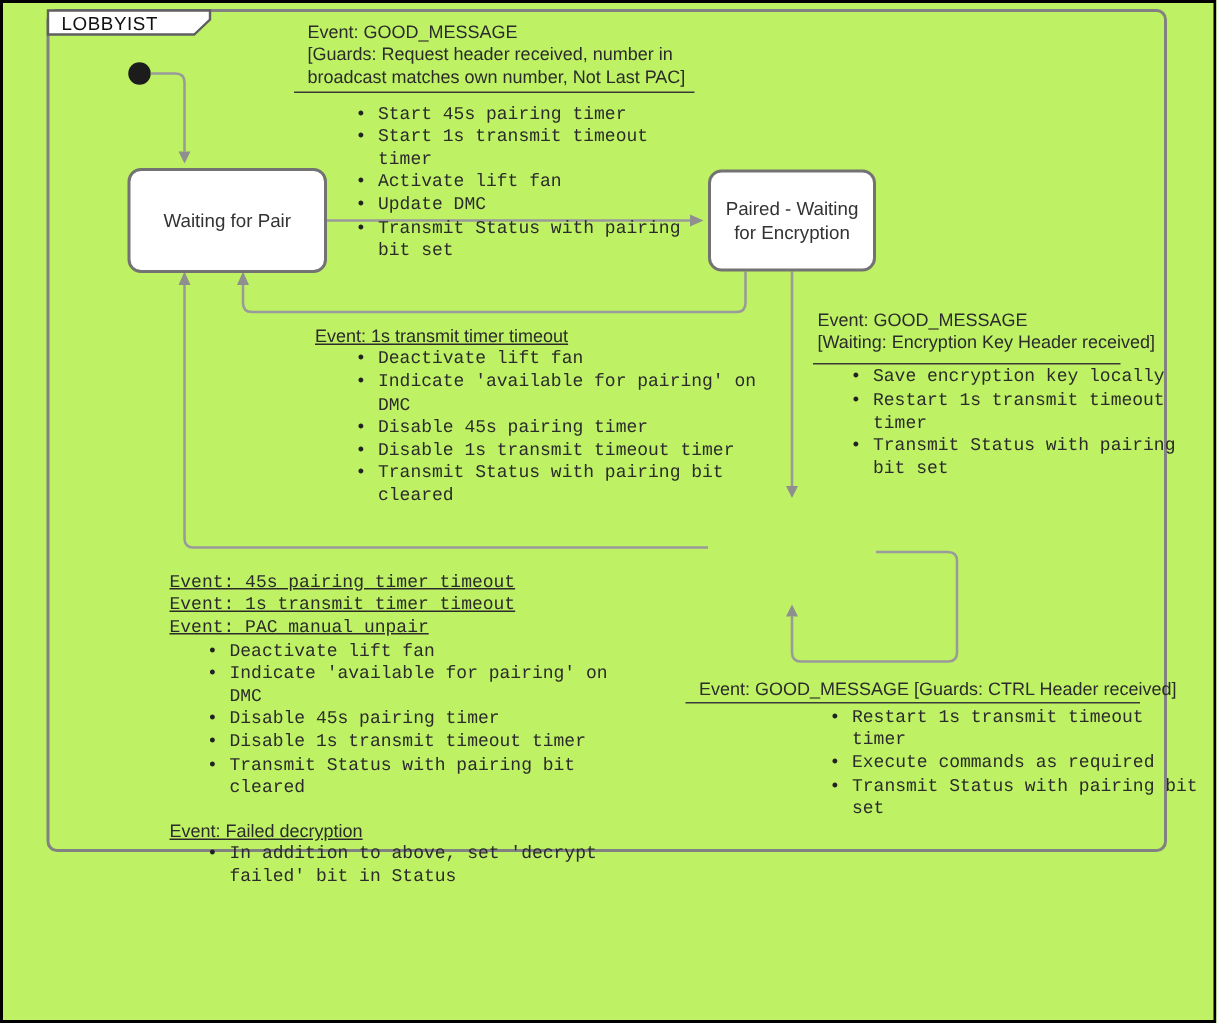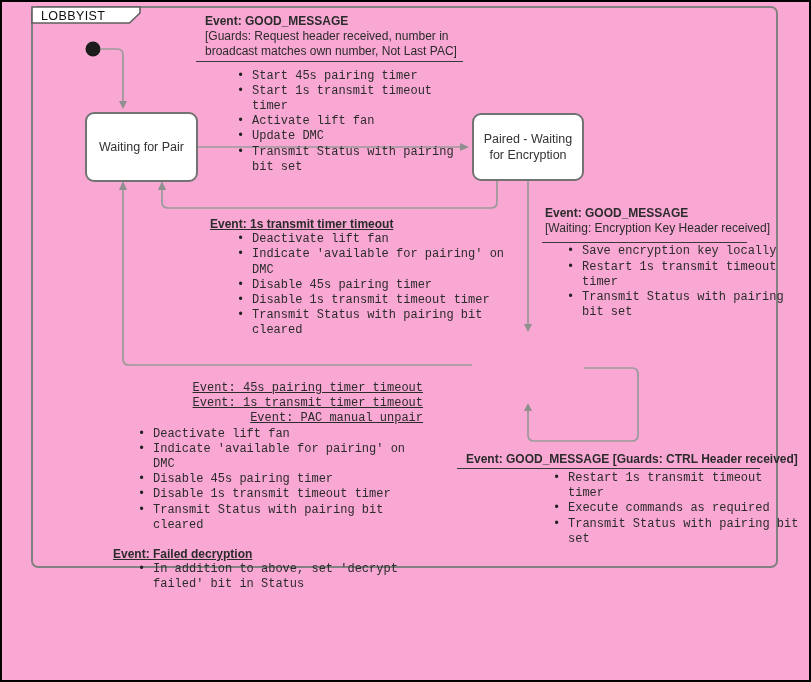--- a/index.html
+++ b/index.html
@@ -1,39 +1,39 @@
 <!DOCTYPE html>
 <html><head>
 <meta charset="utf-8">
 <style>
   html,body{margin:0;padding:0;background:#e8e8e8;}
   .screen{
-    position:relative;width:811px;height:682px;background:#f9a8d4;
+    position:relative;width:811px;height:682px;background:#bef264;
     font-family:"Liberation Sans",sans-serif;color:#2d2d2d;overflow:hidden;
   }
   .border-overlay{position:absolute;inset:0;border:2px solid #000;pointer-events:none;z-index:50;}
   .layer{position:absolute;left:0;top:0;width:811px;height:682px;}
   svg{display:block;}
 
   .frame-title{
     position:absolute;left:41px;top:9px;font-size:12.5px;letter-spacing:.4px;
     color:#0f0f0f;z-index:5;
   }
 
   .state{
     position:absolute;background:#fff;border:2px solid #737373;border-radius:9px;
     display:flex;align-items:center;justify-content:center;text-align:center;
     font-size:12.5px;line-height:16px;color:#333;padding:2px 4px;box-sizing:border-box;z-index:4;
   }
-  #state-wfp{left:85px;top:112px;width:113px;height:70px;}
+  #state-wfp{left:85px;top:112px;width:133px;height:70px;}
   #state-enc{left:472px;top:113px;width:112px;height:68px;align-items:center;}
   #state-ctrl{left:472px;top:333px;width:112px;height:69px;}
 
   .ann{position:absolute;font-size:12px;line-height:15.2px;color:#2b2b2b;z-index:4;}
-  .ann .ev{white-space:nowrap;font-weight:bold;}
+  .ann .ev{white-space:nowrap;}
   .ann .ev.u{text-decoration:underline;}
   .ann ul{list-style:none;margin:0;padding:0;font-family:Liberation Mono, monospace;}
   .ann li{padding-left:15px;}
   .ann li::before{content:"\2022";display:inline-block;width:15px;margin-left:-15px;color:#222;}
 
   .sep{position:absolute;height:0;border-top:1.6px solid #3a3a3a;z-index:4;}
 
   #ann-pairing{left:205px;top:14px;width:260px;}
   #ann-pairing ul{margin-top:9px;padding-left:32px;}
 
@@ -137,21 +137,21 @@
   <div class="sep" style="left:457px;top:468px;width:303px;"></div>
   <div class="ann" id="ann-ctrl-list">
     <ul>
         <li>Restart 1s transmit timeout timer</li>
         <li>Execute commands as required</li>
         <li>Transmit Status with pairing bit set</li>
       </ul>
   </div>
 
   <div class="ann" id="ann-unpair">
-    <ul class="events" style="padding-left:0;text-align:right;">
+    <ul class="events" style="padding-left:0;">
         <li style="padding-left: 0px; text-decoration: underline; white-space: nowrap;">Event: 45s pairing timer timeout</li>
         <li style="padding-left: 0px; text-decoration: underline; white-space: nowrap;">Event: 1s transmit timer timeout</li>
         <li style="padding-left: 0px; text-decoration: underline; white-space: nowrap;">Event: PAC manual unpair</li>
       </ul>
     <ul>
         <li>Deactivate lift fan</li>
         <li>Indicate 'available for pairing' on DMC</li>
         <li>Disable 45s pairing timer</li>
         <li>Disable 1s transmit timeout timer</li>
         <li>Transmit Status with pairing bit cleared</li>

